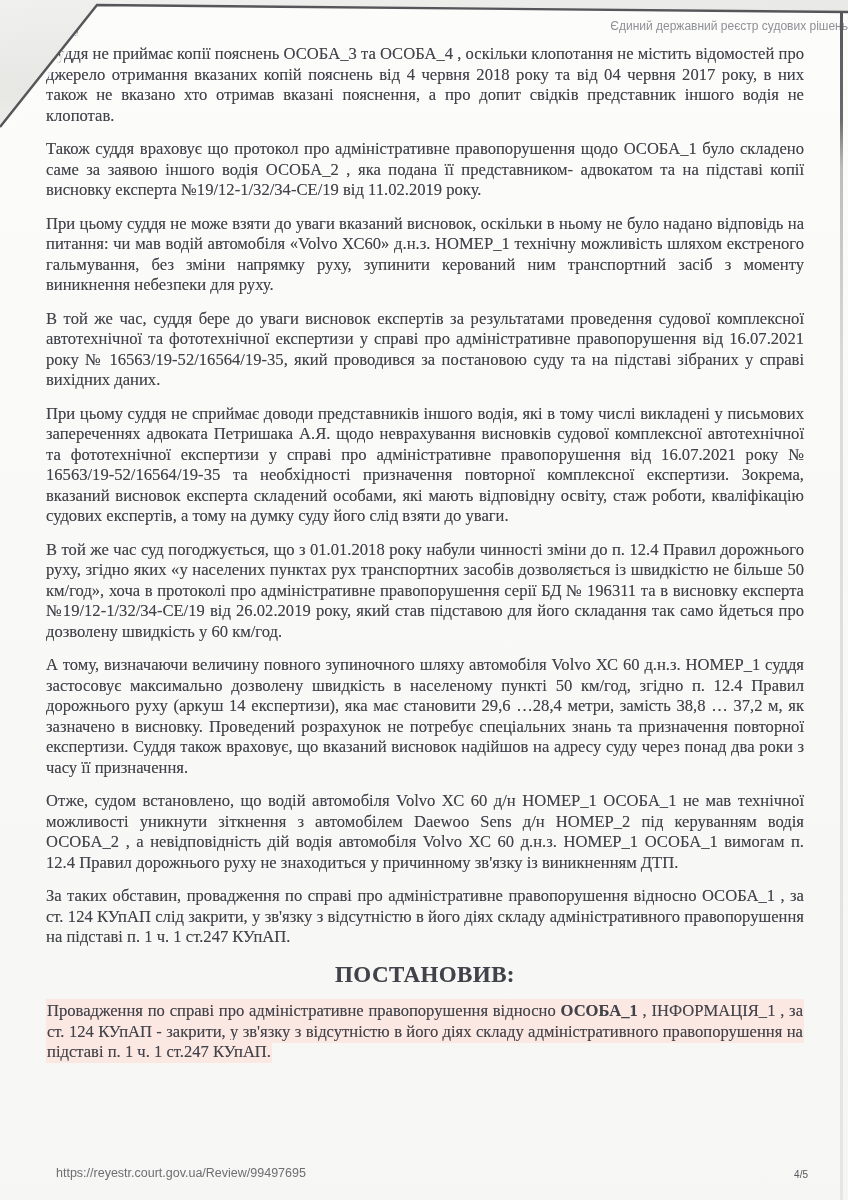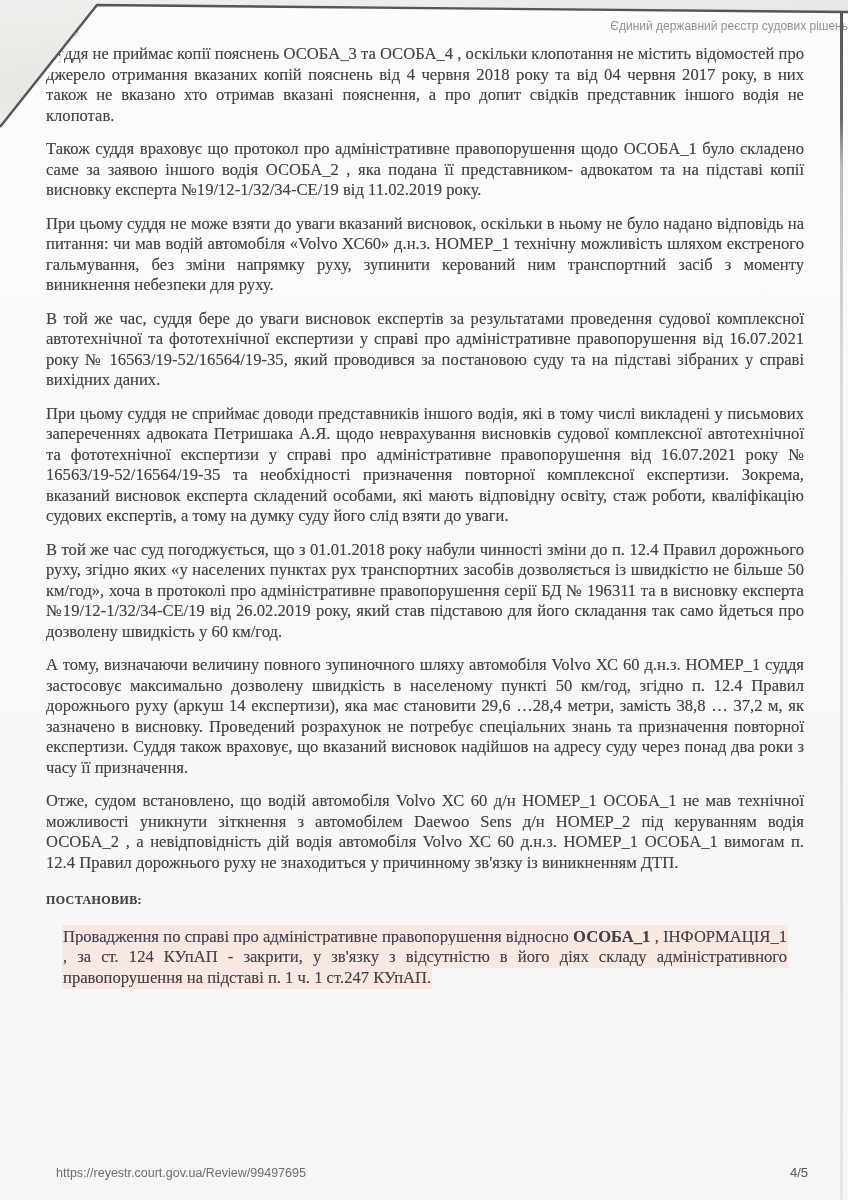--- a/index.html
+++ b/index.html
@@ -28,57 +28,58 @@
     font-family:"Liberation Sans", sans-serif;font-size:11px;color:#85868c;
   }
   
   .content{
     position:absolute;left:46px;top:44px;width:758px;
     color:#42434a;font-size:16.6px;line-height:20.5px;text-align:justify;
     text-shadow:0 0 0.4px rgba(62,63,72,0.45);
   }
   .para{margin:0 0 13px 0;}
   .resolution-heading{
-    text-align:left;font-weight:bold;font-size:12px;
+    text-align:center;font-weight:bold;font-size:23px;
     margin:17px 0 16px 0;letter-spacing:0.4px;
   }
-  .resolution-p{margin:16px;}
+  .resolution-p{margin:0;}
   .hl{
     -webkit-box-decoration-break:clone;box-decoration-break:clone;
     padding:2px 1px;
   }
   .b{font-weight:bold;}
   
   .footer-url{
     position:absolute;left:56px;bottom:20px;
     font-family:"Liberation Sans", sans-serif;font-size:12.5px;color:#6d6e72;text-align:right;
   }
   .footer-page{
     position:absolute;right:40px;bottom:20px;
-    font-family:"Liberation Sans", sans-serif;font-size:13px;color:#56575c;
+    font-family:"Liberation Sans", sans-serif;font-size:10px;color:#56575c;
   }
 </style>
 </head>
 <body>
 
 <div class="page">
 
   <div class="date-frag">21</div>
   <div class="scan-header">Єдиний державний реєстр судових рішень</div>
 
   <div class="content">
     <div>
         <p class="para">Суддя не приймає копії пояснень ОСОБА_3 та ОСОБА_4 , оскільки клопотання не містить відомостей про джерело отримання вказаних копій пояснень від 4 червня 2018 року та від 04 червня 2017 року, в них також не вказано хто отримав вказані пояснення, а про допит свідків представник іншого водія не клопотав.</p>
         <p class="para">Також суддя враховує що протокол про адміністративне правопорушення щодо ОСОБА_1 було складено саме за заявою іншого водія ОСОБА_2 , яка подана її представником- адвокатом та на підставі копії висновку експерта №19/12-1/32/34-СЕ/19 від 11.02.2019 року.</p>
         <p class="para">При цьому суддя не може взяти до уваги вказаний висновок, оскільки в ньому не було надано відповідь на питання: чи мав водій автомобіля «Volvo ХС60» д.н.з. НОМЕР_1 технічну можливість шляхом екстреного гальмування, без зміни напрямку руху, зупинити керований ним транспортний засіб з моменту виникнення небезпеки для руху.</p>
         <p class="para">В той же час, суддя бере до уваги висновок експертів за результатами проведення судової комплексної автотехнічної та фототехнічної експертизи у справі про адміністративне правопорушення від 16.07.2021 року № 16563/19-52/16564/19-35, який проводився за постановою суду та на підставі зібраних у справі вихідних даних.</p>
         <p class="para">При цьому суддя не сприймає доводи представників іншого водія, які в тому числі викладені у письмових запереченнях адвоката Петришака А.Я. щодо неврахування висновків судової комплексної автотехнічної та фототехнічної експертизи у справі про адміністративне правопорушення від 16.07.2021 року № 16563/19-52/16564/19-35 та необхідності призначення повторної комплексної експертизи. Зокрема, вказаний висновок експерта складений особами, які мають відповідну освіту, стаж роботи, кваліфікацію судових експертів, а тому на думку суду його слід взяти до уваги.</p>
         <p class="para">В той же час суд погоджується, що з 01.01.2018 року набули чинності зміни до п. 12.4 Правил дорожнього руху, згідно яких «у населених пунктах рух транспортних засобів дозволяється із швидкістю не більше 50 км/год», хоча в протоколі про адміністративне правопорушення серії БД № 196311 та в висновку експерта №19/12-1/32/34-СЕ/19 від 26.02.2019 року, який став підставою для його складання так само йдеться про дозволену швидкість у 60 км/год.</p>
         <p class="para">А тому, визначаючи величину повного зупиночного шляху автомобіля Volvo ХС 60 д.н.з. НОМЕР_1 суддя застосовує максимально дозволену швидкість в населеному пункті 50 км/год, згідно п. 12.4 Правил дорожнього руху (аркуш 14 експертизи), яка має становити 29,6 …28,4 метри, замість 38,8 … 37,2 м, як зазначено в висновку. Проведений розрахунок не потребує спеціальних знань та призначення повторної експертизи. Суддя також враховує, що вказаний висновок надійшов на адресу суду через понад два роки з часу її призначення.</p>
         <p class="para">Отже, судом встановлено, що водій автомобіля Volvo ХС 60 д/н НОМЕР_1 ОСОБА_1 не мав технічної можливості уникнути зіткнення з автомобілем Daewoo Sens д/н НОМЕР_2 під керуванням водія ОСОБА_2 , а невідповідність дій водія автомобіля Volvo ХС 60 д.н.з. НОМЕР_1 ОСОБА_1 вимогам п. 12.4 Правил дорожнього руху не знаходиться у причинному зв'язку із виникненням ДТП.</p>
+        <p class="para">За таких обставин, провадження по справі про адміністративне правопорушення відносно ОСОБА_1 , за ст. 124 КУпАП слід закрити, у зв'язку з відсутністю в його діях складу адміністративного правопорушення на підставі п. 1 ч. 1 ст.247 КУпАП.</p>
       </div>
     <div class="resolution-heading">ПОСТАНОВИВ:</div>
     <p class="para resolution-p"><span class="hl" style="background: rgb(251, 232, 226);"><span>Провадження по справі про адміністративне правопорушення відносно </span><span class="b">ОСОБА_1</span><span> , ІНФОРМАЦІЯ_1 , за ст. 124 КУпАП - закрити, у зв'язку з відсутністю в його діях складу адміністративного правопорушення на підставі п. 1 ч. 1 ст.247 КУпАП.</span></span></p>
   </div>
 
   <svg class="corner-svg" width="848" height="145">
     <defs>
       <linearGradient id="foldGrad" x1="0" y1="0" x2="0.55" y2="1">
         <stop offset="0" stop-color="#f0f0ee"></stop>
         <stop offset="0.55" stop-color="#e7e7e4"></stop>

